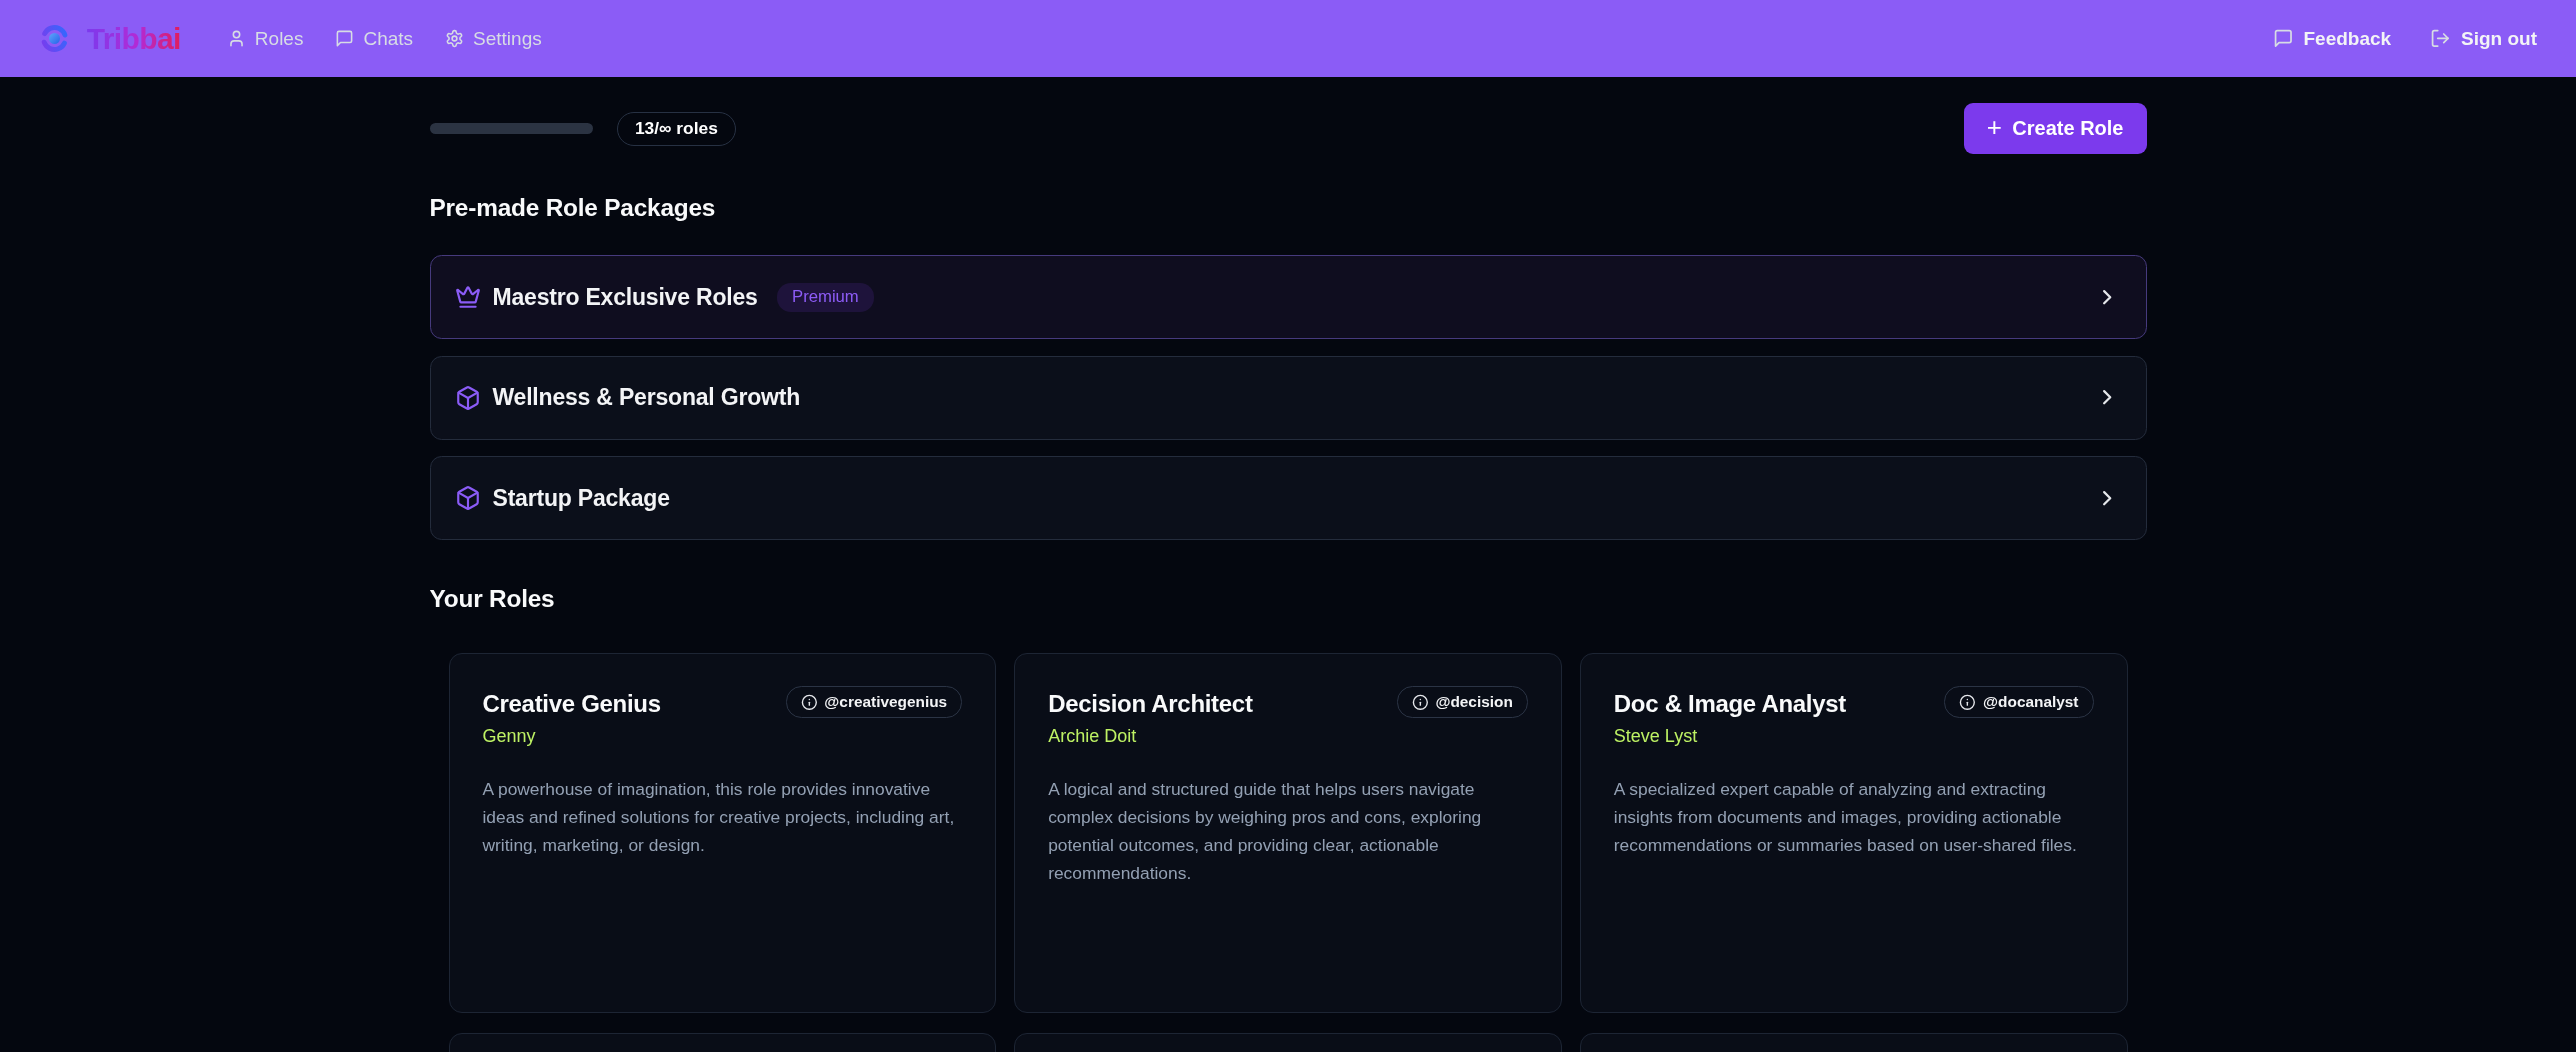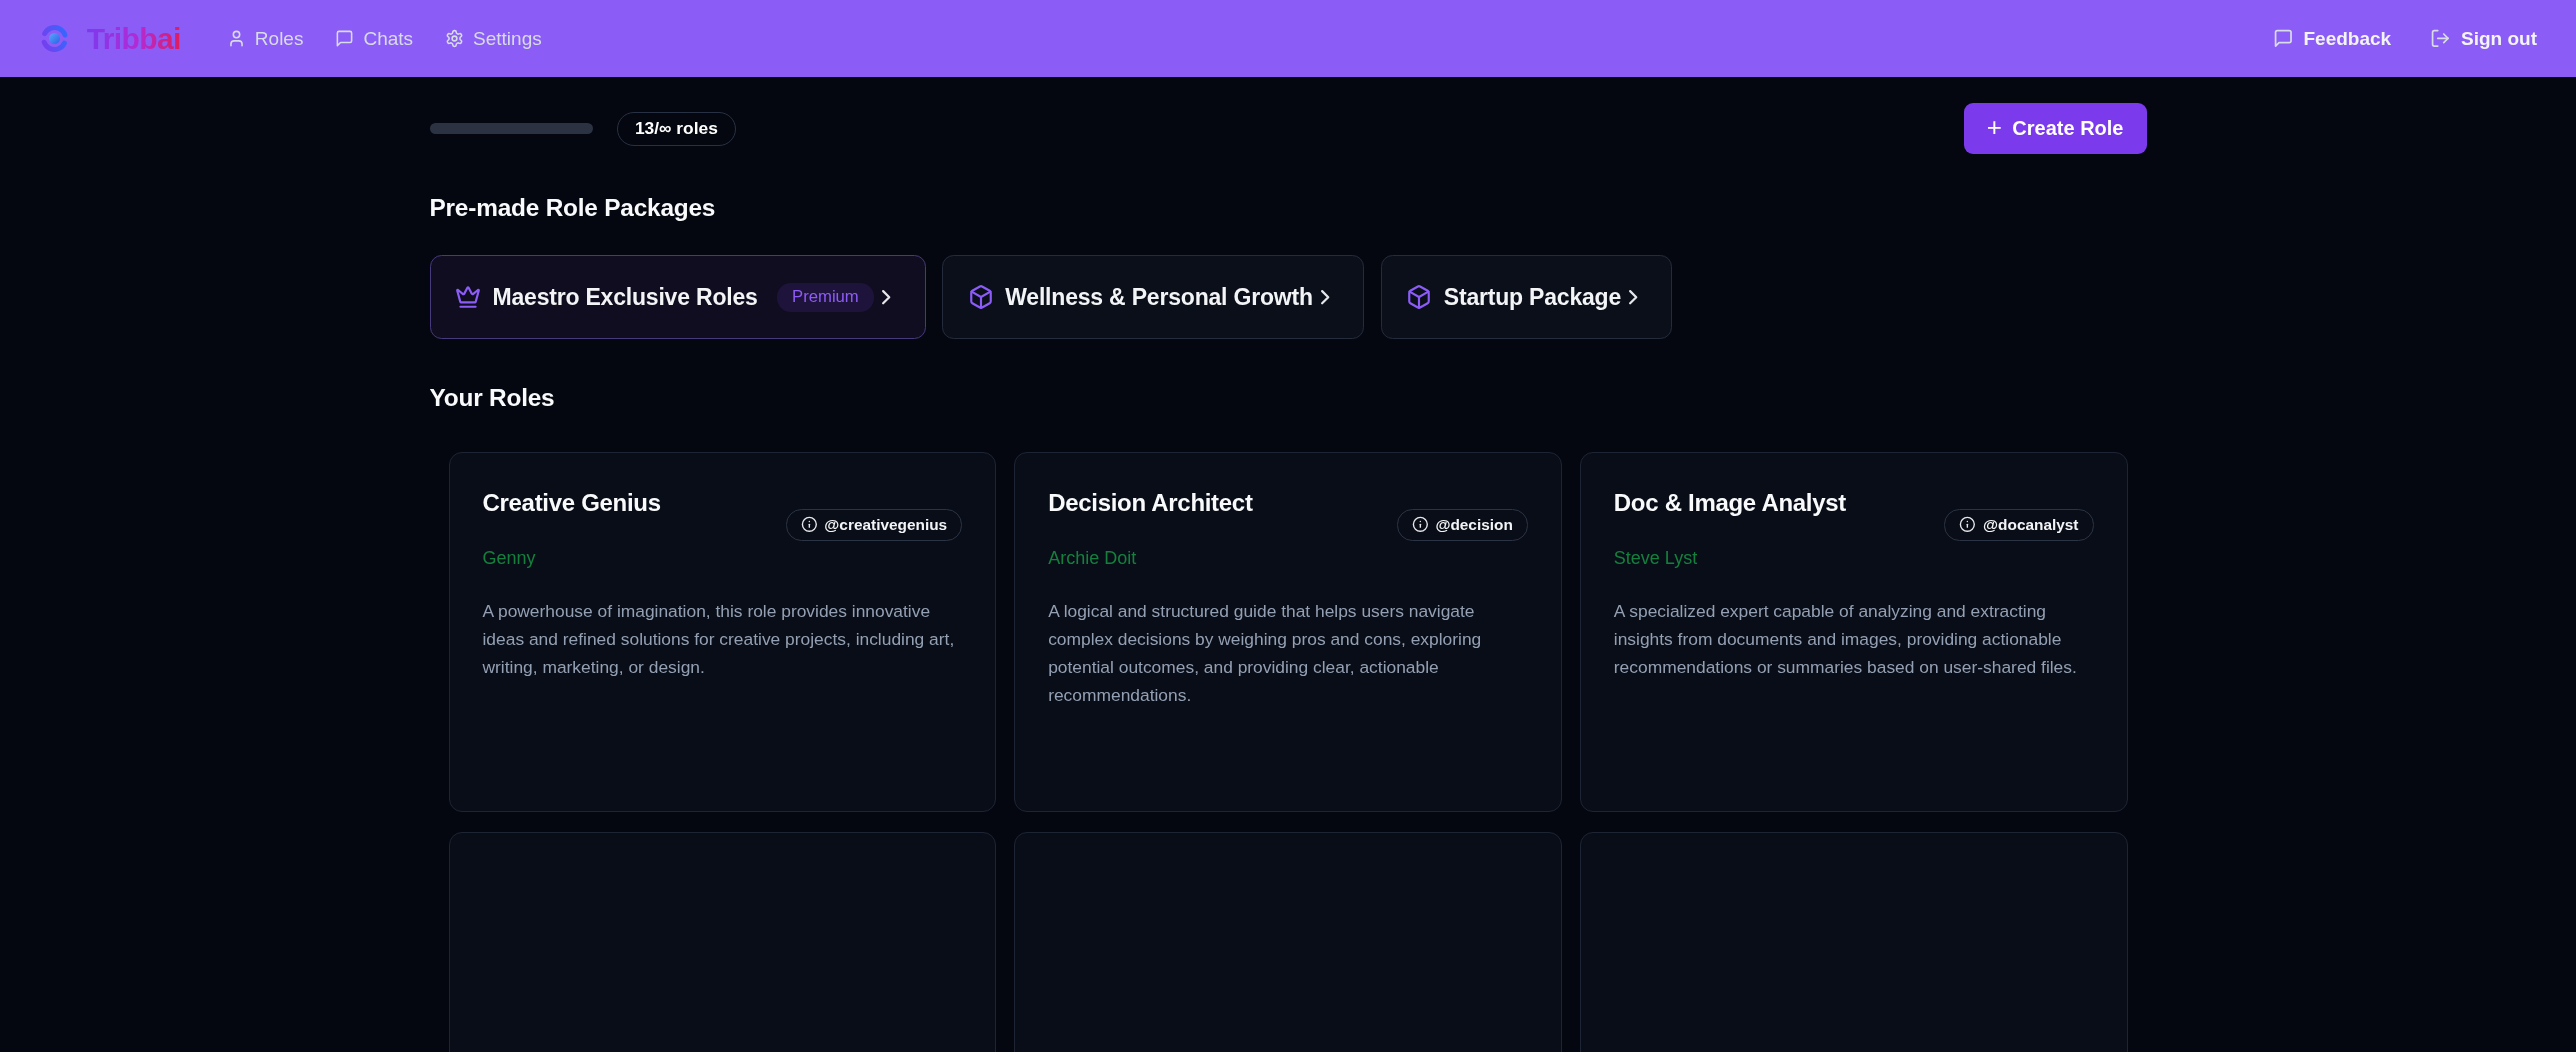--- a/index.html
+++ b/index.html
@@ -53,21 +53,21 @@
     background:#7c3aed; border:none; border-radius:9px; cursor:pointer;
     font-family:inherit; font-size:20px; font-weight:600; color:#ffffff;
   }
   .create-btn .plus { font-size:26px; font-weight:400; line-height:1; margin-top:-2.6px; }
 
   .section-title { font-size:24.4px; font-weight:700; color:#f9fafb; letter-spacing:-0.2px; }
   .section-title.packages { margin-bottom:33px; }
   .section-title.roles { margin:45px 0 40px 0; }
 
   
-  .package-list { display:flex; flex-direction:row; gap:16.7px; }
+  .package-list { display:flex; flex-direction:column; gap:16.7px; }
   .package-row {
     height:84px; border-radius:11.6px; cursor:pointer;
     background:#0b0f1a; border:0.6px solid #242c3c;
     display:flex; align-items:center; padding:0 26px 0 24.4px;
   }
   .package-row.premium { background:#0f0d1f; border-color:#463a7d; }
   .package-icon { display:flex; color:#8b5cf6; margin-right:11.6px; }
   .package-title { font-size:23px; font-weight:600; color:#f3f4f6; letter-spacing:-0.2px; }
   .premium-pill {
     margin-left:19px; padding:4.5px 15.4px; border-radius:14px;
@@ -85,24 +85,24 @@
   .role-card {
     min-height:360px; border-radius:13px;
     background:#090d17; border:0.6px solid #1d2534;
     padding:32px 33px; cursor:pointer;
   }
   .card-head { display:flex; align-items:flex-start; justify-content:space-between; gap:8px; }
   .card-title { font-size:24px; font-weight:700; color:#f9fafb; letter-spacing:-0.3px; padding-top:3.9px; }
   .handle-pill {
     display:flex; align-items:center; gap:7px; flex:none;
     border:0.6px solid #2b3445; border-radius:15.4px; padding:5.8px 14px;
-    font-size:15.4px; font-weight:700; color:#f3f4f6;margin-top:24px;
+    font-size:15.4px; font-weight:700; color:#f3f4f6;
   }
   .handle-pill svg { stroke:#e5e7eb; }
-  .card-subtitle { margin-top:7.7px; font-size:18px; color:#15803d; }
+  .card-subtitle { margin-top:7.7px; font-size:18px; color:#bef264; }
   .card-desc { margin-top:28px; font-size:17.4px; line-height:28px; color:#93a0b3; }
 </style>
 </head>
 <body>
 
 <div class="header">
   <div class="header-left">
     <div class="brand">
       <span style="display:flex;">
         <svg width="31" height="31" viewBox="0 0 48 48">

